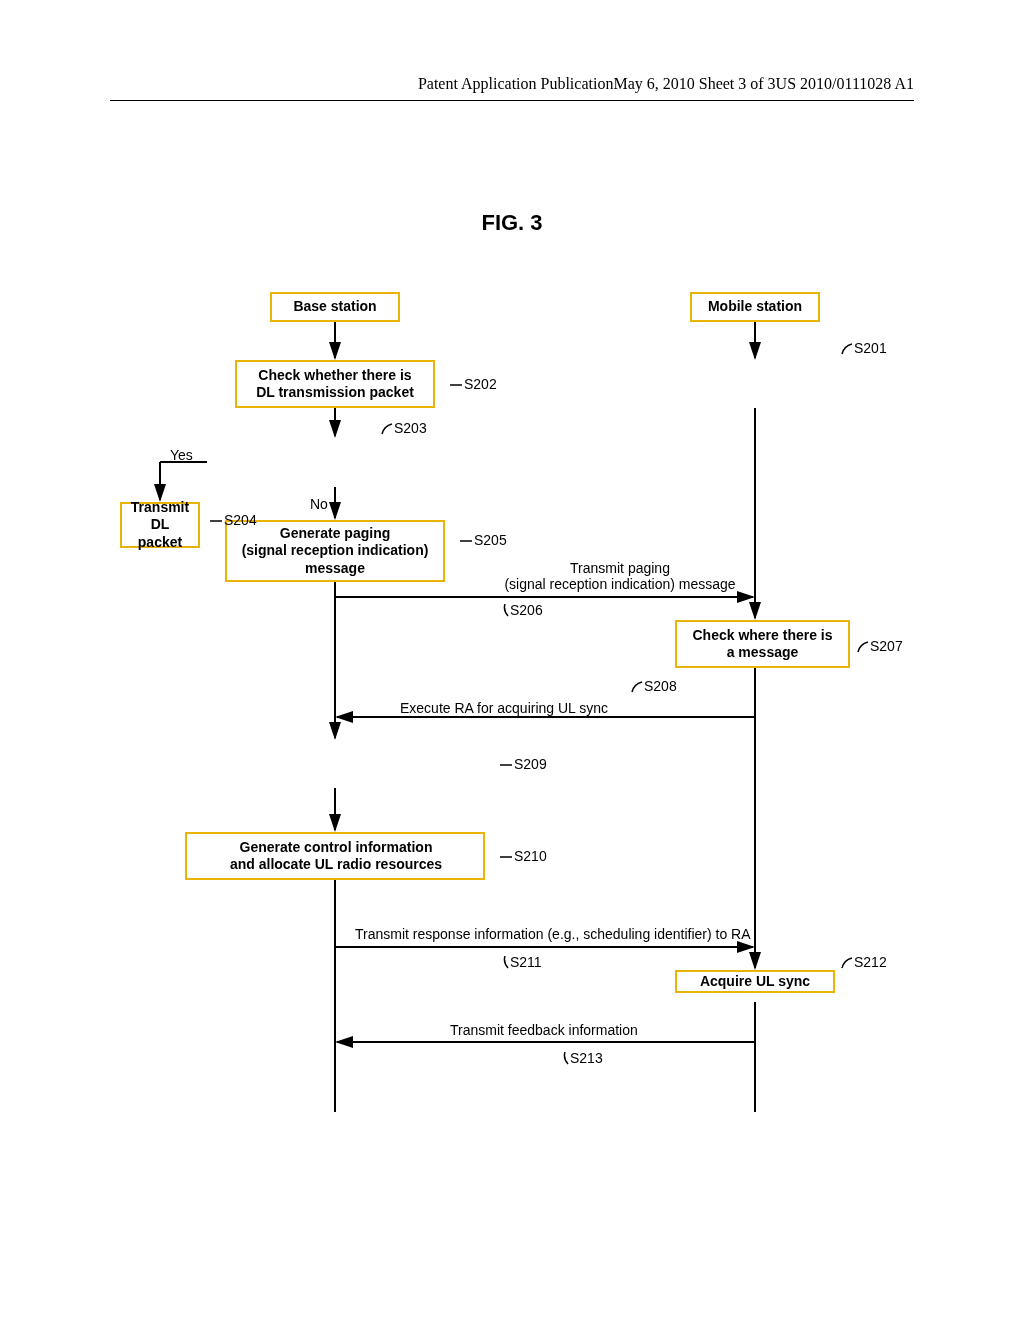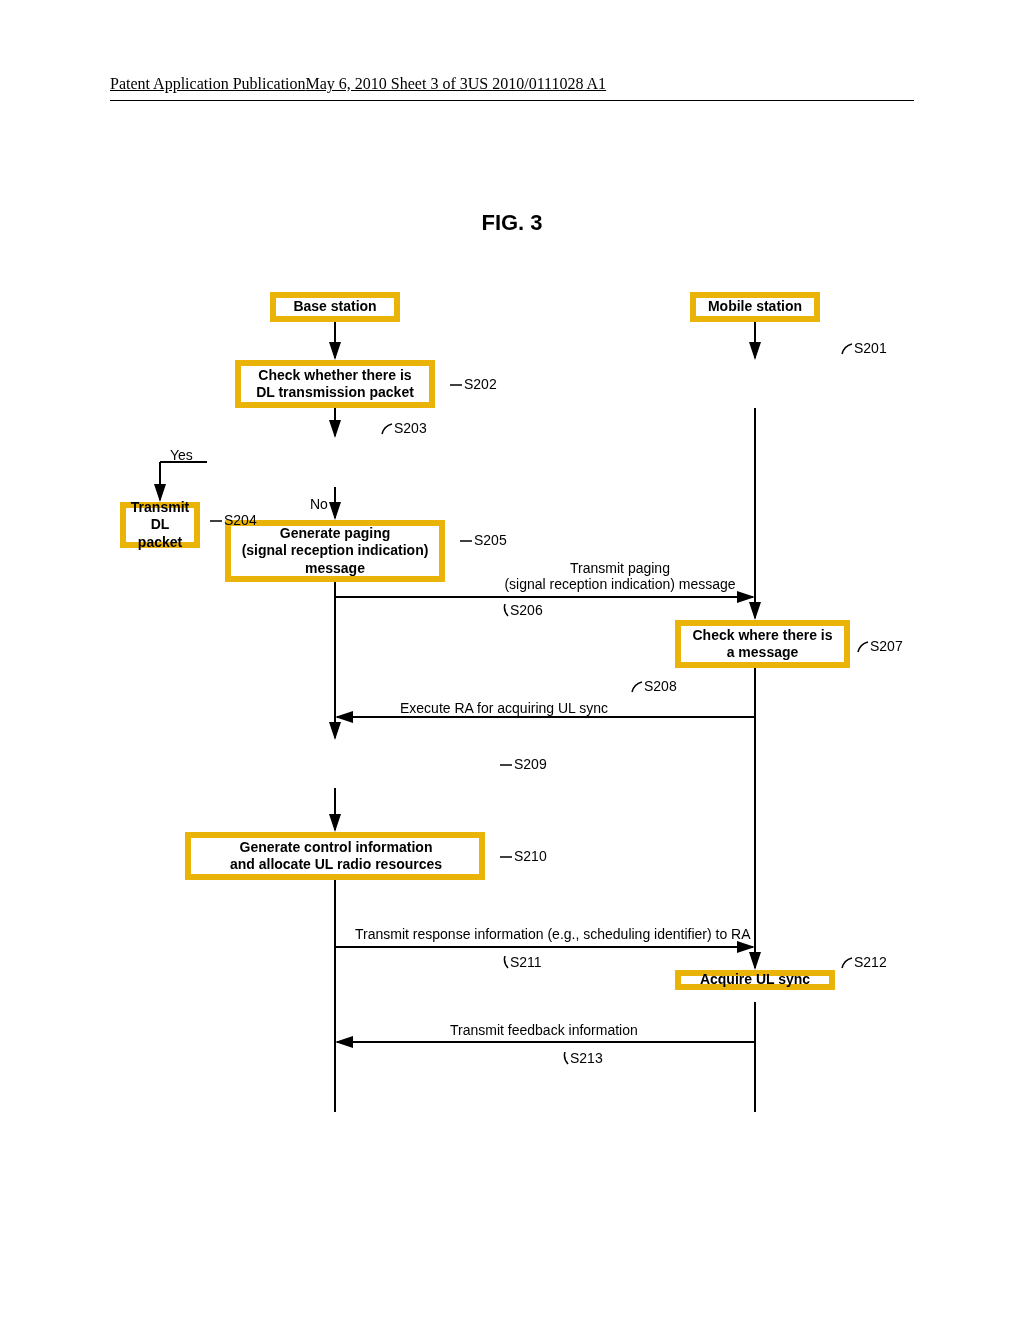--- a/index.html
+++ b/index.html
@@ -9,24 +9,23 @@
     width: 1024px;
     height: 1320px;
     position: relative;
   }
   .header {
     position: absolute;
     top: 75px;
     left: 110px;
     right: 110px;
     display: flex;
-    justify-content: flex-start;
+    justify-content: flex-end;
     font-size: 16px;
     font-family: "Times New Roman", serif;
-    text-decoration: underline;
   }
   .header .left { font-weight: normal; }
   .header .center { }
   .header .right { }
   .hr {
     position: absolute;
     top: 100px;
     left: 110px;
     right: 110px;
     border-top: 1px solid #000;
@@ -42,21 +41,21 @@
   }
   .diagram {
     position: absolute;
     top: 292px;
     left: 120px;
     width: 780px;
     height: 870px;
   }
   .box {
     position: absolute;
-    border: 6px solid #eab308;
+    border: 2px solid #eab308;
     background: #fff;
     text-align: center;
     font-size: 14px;
     font-weight: bold;
     display: flex;
     align-items: center;
     justify-content: center;
     padding: 4px 8px;
     line-height: 1.25;
   }
@@ -114,21 +113,21 @@
 (signal reception indication)
 message</div>
 
   <div class="box" style="left:555px; top:328px; width:175px; height:48px; white-space:pre-line;">Check where there is
 a message</div>
 
 
   <div class="box" style="left:65px; top:540px; width:300px; height:48px; white-space:pre-line;padding-left:10px;">Generate control information
 and allocate UL radio resources</div>
 
-  <div class="box" style="left:555px; top:678px; width:160px; height:16px;">Acquire UL sync</div>
+  <div class="box" style="left:555px; top:678px; width:160px; height:23px;">Acquire UL sync</div>
 
   <div class="label" style="left:720px; top:48px;">
     <svg width="14" height="14" style="vertical-align:middle;">
         <path d="M 12 2 Q 4 4 2 12" fill="none" stroke="#000" stroke-width="1.5"></path>
       </svg><span>S201</span>
   </div>
   <div class="label" style="left:330px; top:84px;">
     <svg width="14" height="8" style="vertical-align:middle;">
         <line x1="0" y1="4" x2="12" y2="4" stroke="#000" stroke-width="1.5"></line>
       </svg><span>S202</span>

